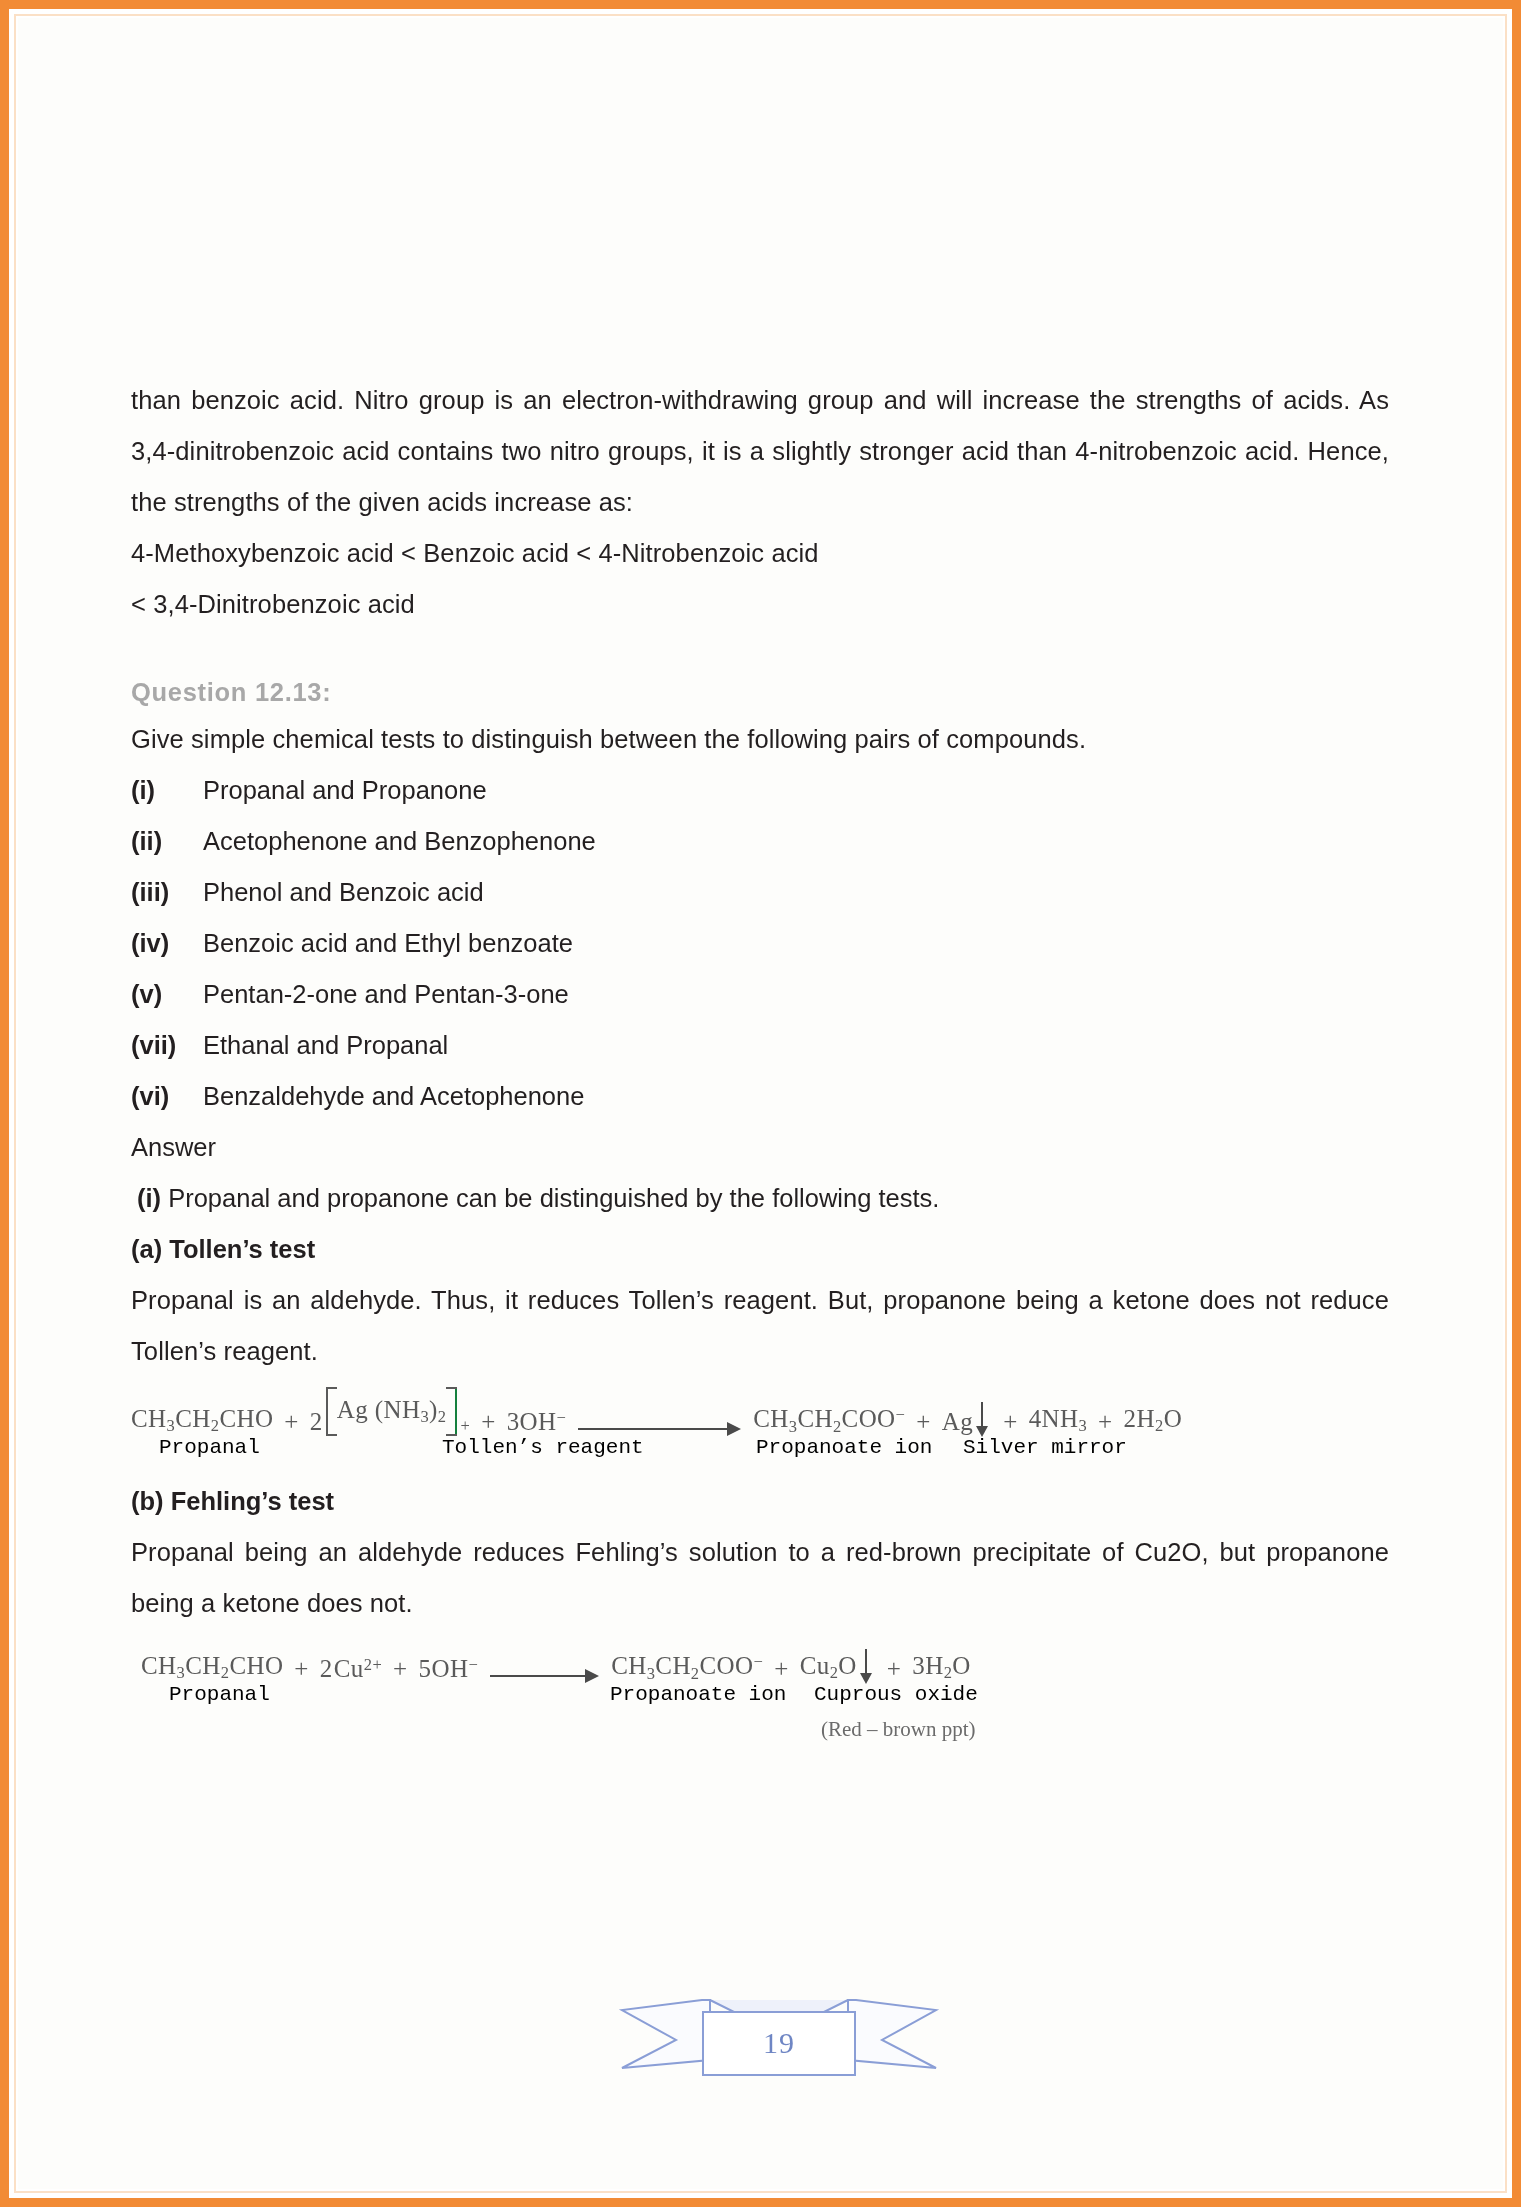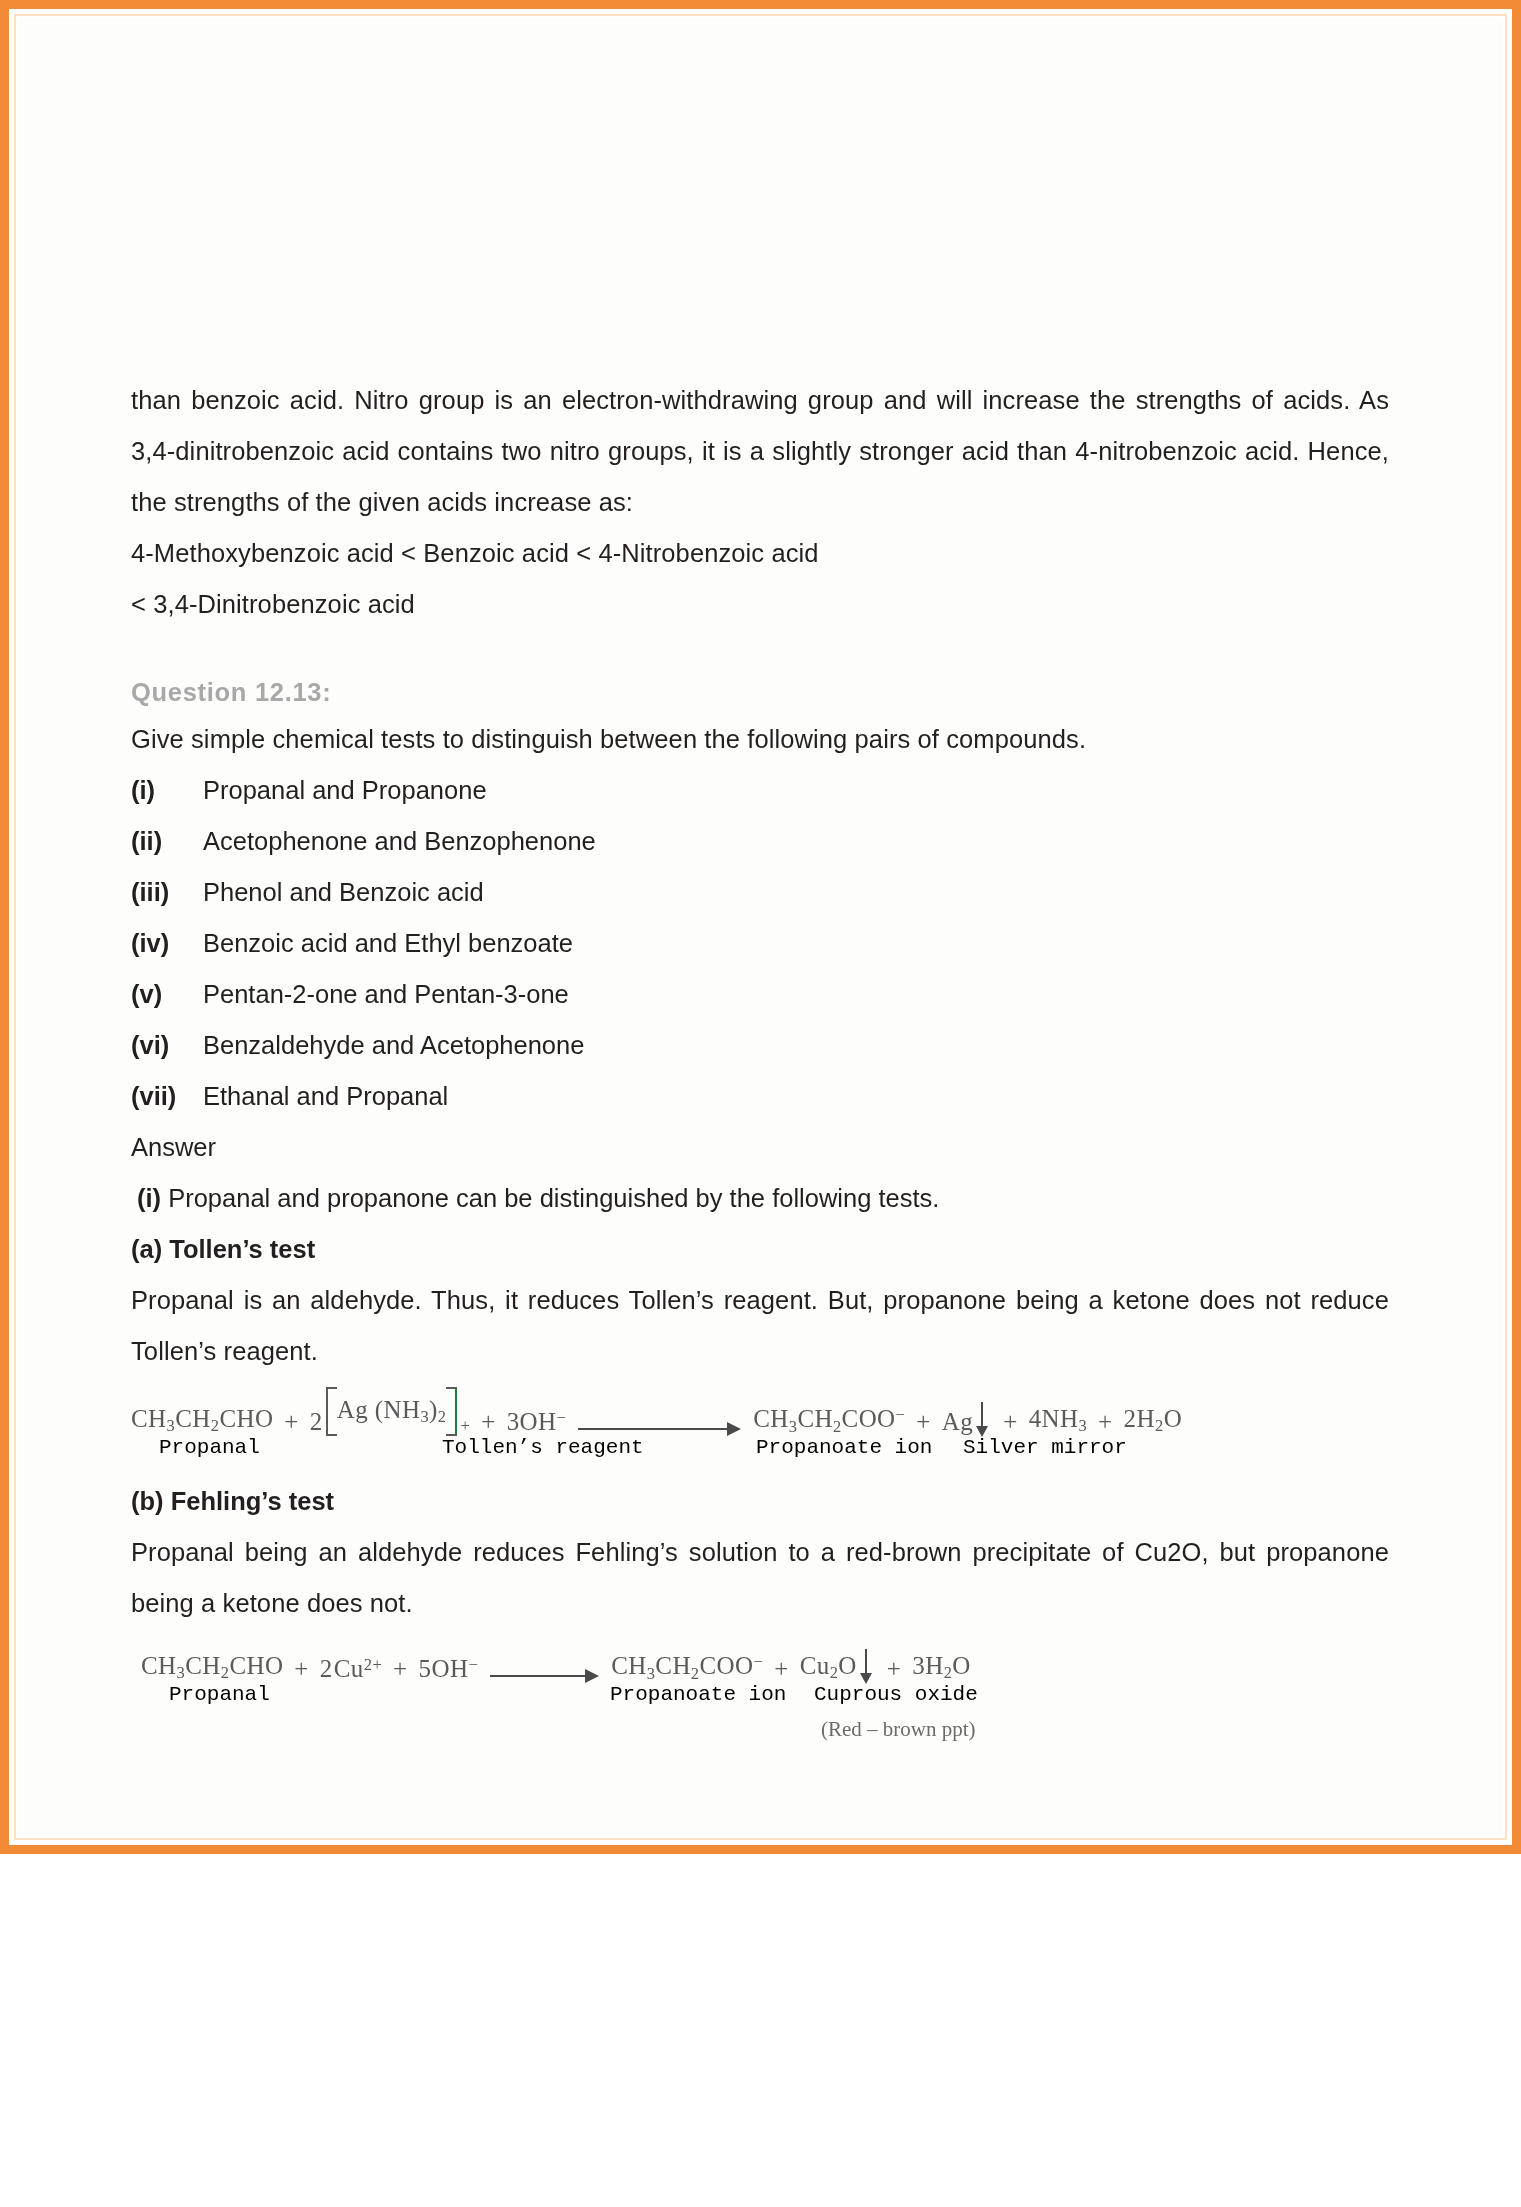--- a/index.html
+++ b/index.html
@@ -7,21 +7,21 @@
     padding: 0;
     background: #ffffff;
   }
   body {
     font-family: "Liberation Sans", sans-serif;
   }
 
   #page {
     position: relative;
     width: 1521px;
-    height: 1854px;
+    height: 2207px;
     background: #ffffff;
     box-sizing: border-box;
     overflow: hidden;
   }
 
   
   .frame-outer {
     position: absolute;
     inset: 0;
     border: 9px solid #f28b35;
@@ -277,26 +277,26 @@
       </li>
       <li>
         <span class="marker">(iv)</span>
         <span class="rtext">Benzoic acid and Ethyl benzoate</span>
       </li>
       <li>
         <span class="marker">(v)</span>
         <span class="rtext">Pentan-2-one and Pentan-3-one</span>
       </li>
       <li>
+        <span class="marker">(vii)</span>
+        <span class="rtext">Ethanal and Propanal</span>
+      </li>
+      <li>
         <span class="marker">(vi)</span>
         <span class="rtext">Benzaldehyde and Acetophenone</span>
-      </li>
-      <li>
-        <span class="marker">(vii)</span>
-        <span class="rtext">Ethanal and Propanal</span>
       </li>
     </ul>
 
     <div class="answer-line">Answer</div>
 
     <div class="sub-answer">
       <span class="mk">(i)</span>
       <span>Propanal and propanone can be distinguished by the following tests.</span>
     </div>
 

